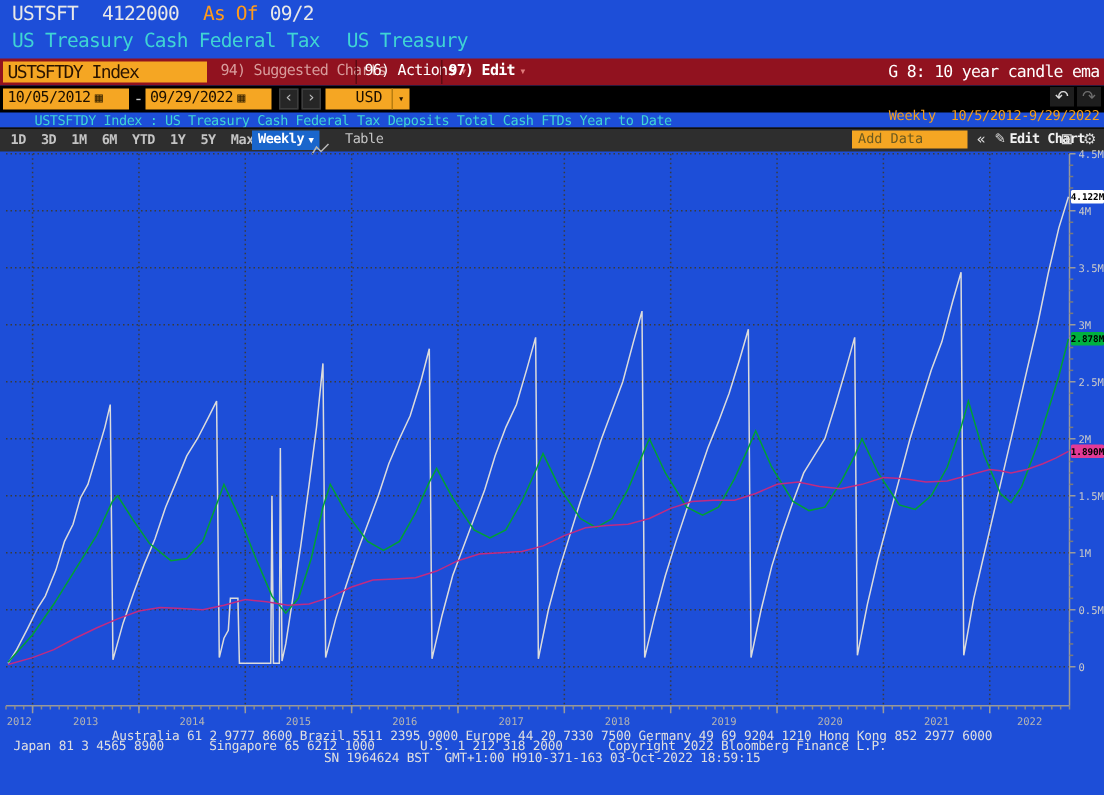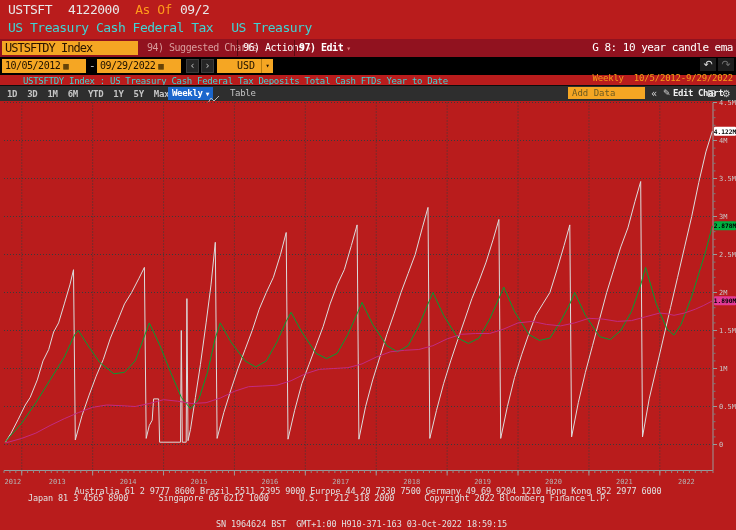--- a/index.html
+++ b/index.html
@@ -1,16 +1,16 @@
 <!DOCTYPE html>
 <html><head>
 <meta charset="utf-8">
 <style>
   html,body{margin:0;padding:0;background:#000;}
-  .page{position:relative;width:736px;height:530px;background:#b91c1c;overflow:hidden;
+  .page{position:relative;width:736px;height:530px;background:#1d4ed8;overflow:hidden;
         font-family:"DejaVu Sans Mono",monospace;-webkit-font-smoothing:none;}
   .abs{position:absolute;}
   .w{color:#e8e8e8;}
   .amber{color:#ff9a1a;}
   .cyan{color:#3fd4d4;}
   .hdr1{left:8px;top:2px;font-size:13px;letter-spacing:-0.5px;}
   .hdr1 span{margin-right:16px;}
   .hdr2{left:8px;top:20px;font-size:13px;letter-spacing:-0.5px;}
   .hdr2 span{margin-right:18px;}
   .redbar{left:0;top:39px;width:736px;height:18px;background:#91121f;}
@@ -47,22 +47,22 @@
   .freq .fc{font-size:6px;margin-left:3px;color:#fff;}
   .charticon{position:absolute;left:207px;top:3px;}
   .tablebtn{position:absolute;left:230px;top:1px;font-size:9px;color:#c4c4c4;line-height:13px;letter-spacing:-0.3px;}
   .adddata{position:absolute;left:568px;top:1px;width:77px;height:12px;background:#f5a623;color:#6b5a20;
            font-size:9px;line-height:12px;padding-left:4px;box-sizing:border-box;}
   .tb-ic{position:absolute;top:1px;font-size:10px;color:#d8d8d8;line-height:13px;font-family:"DejaVu Sans",sans-serif;}
   .editchart{position:absolute;left:673px;top:1px;font-size:9px;font-weight:bold;color:#f0f0f0;line-height:13px;letter-spacing:-0.4px;}
   #chart{position:absolute;left:0;top:95px;}
   .fline{position:absolute;color:#e0e0e0;font-size:8.5px;letter-spacing:-0.1px;white-space:pre;}
   .f1{left:0;width:736px;top:486px;text-align:center;}
-  .f2{left:0;width:600px;top:493px;text-align:center;margin-left:19px;}
-  .f3{left:216px;top:519px;}
+  .f2{left:0;width:600px;top:493px;text-align:center;}
+  .f3{left:216px;top:501px;}
 </style>
 </head>
 <body>
 
 <div class="page">
 
   <div class="abs hdr1">
     <span class="w">USTSFT</span><span class="w">4122000</span><span class="amber">As Of</span><span class="w" style="margin-left:-8px;">09/2</span>
   </div>
 

